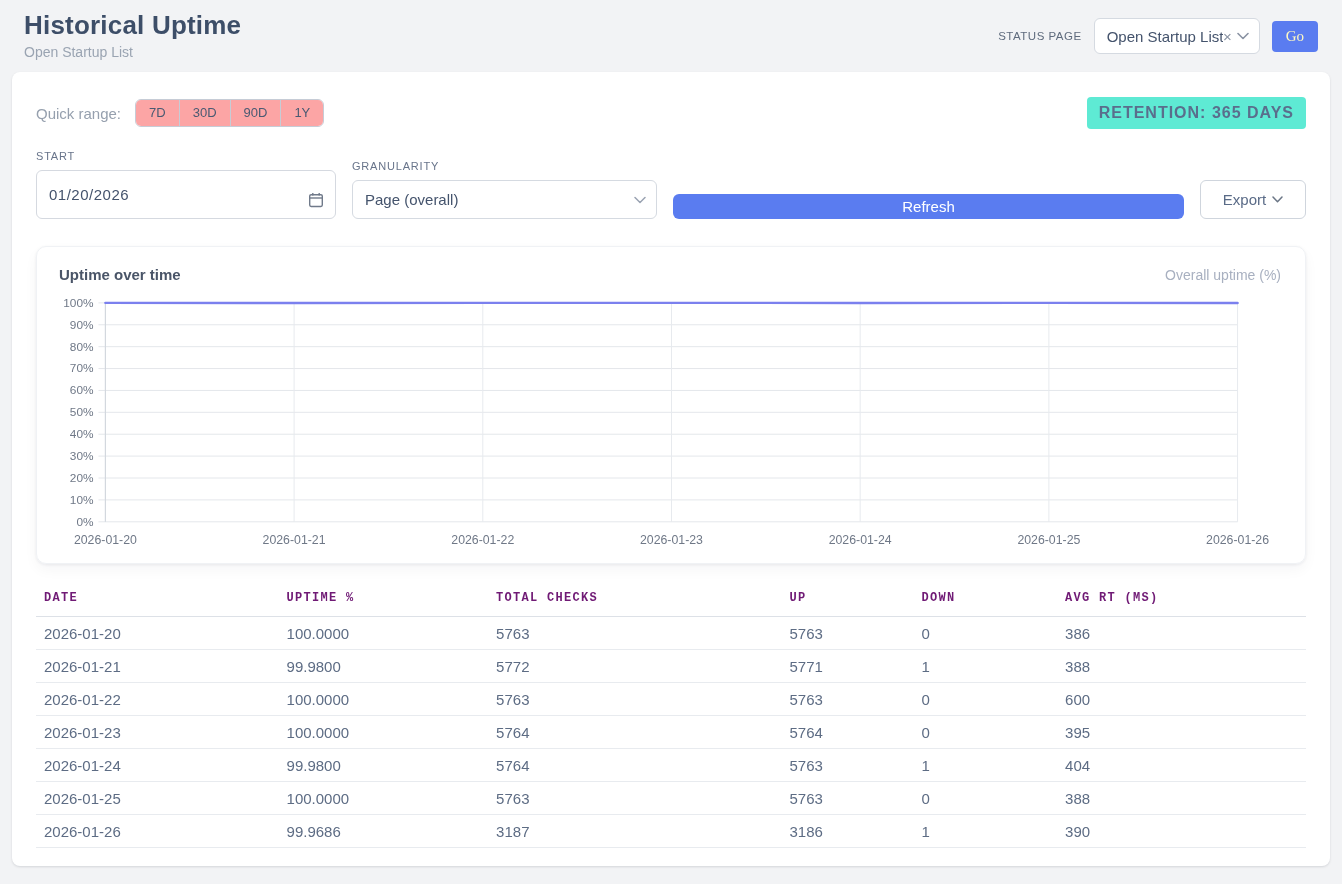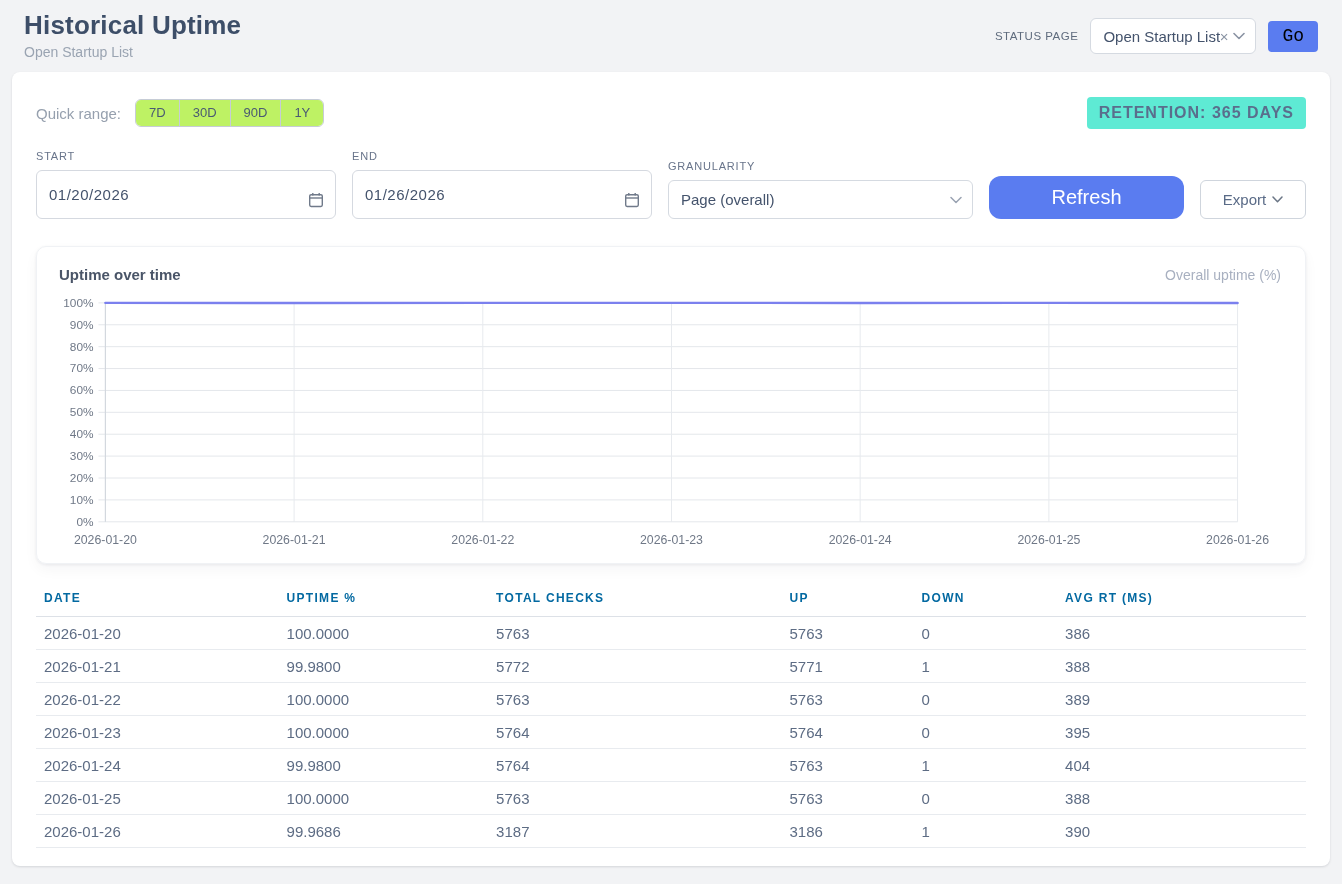--- a/index.html
+++ b/index.html
@@ -23,37 +23,37 @@
     display: flex; align-items: center; background: #fff;
     border: 1px solid #d5dae1; border-radius: 6px;
     height: 36px; padding: 0 10px 0 12px; font-size: 15px; color: #44536c;
     cursor: pointer;
   }
   .status-select { width: 166px; }
   .select-box .sel-text { flex: 1; white-space: nowrap; overflow: hidden; }
   .clear-x { color: #8a93a3; font-size: 15px; margin: 0 5px 0 0; cursor: pointer; }
   .chev { flex: 0 0 auto; }
   .go-btn {
-    background: #5a7cf0; color: #000000; border: none; border-radius: 4px;
-    height: 31px; padding: 0 14px; font-size: 18px; font-family: Liberation Mono, monospace; cursor: pointer;
+    background: #5a7cf0; color: #fef9c3; border: none; border-radius: 4px;
+    height: 31px; padding: 0 14px; font-size: 15px; font-family: Liberation Serif, serif; cursor: pointer;
   }
 
   
   .main-card {
     margin: 0 12px; background: #fff; border-radius: 8px;
     box-shadow: 0 1px 2px rgba(16,24,40,.05), 0 1px 3px rgba(16,24,40,.08);
     padding: 25px 24px 16px 24px; height: 794px;
   }
 
   .row-top { display: flex; justify-content: space-between; align-items: center; }
   .qr-wrap { display: flex; align-items: center; gap: 14px; }
   .qr-label { font-size: 15px; color: #96a0ae; }
   .qr-group { display: flex; border: 1px solid #c6ccd6; border-radius: 6px; overflow: hidden; background: #fff; }
   .qr-btn {
-    background: #bef264; border: none; border-left: 1px solid #c6ccd6;
+    background: #fca5a5; border: none; border-left: 1px solid #c6ccd6;
     padding: 5px 13px; font-size: 13px; color: #4a5a72; font-family: inherit;
     cursor: pointer; line-height: 1.2;
   }
   .qr-btn:first-child { border-left: none; }
   .retention-badge {
     background: #5eead4; color: #5a6e8c; font-size: 16px; font-weight: 700;
     letter-spacing: 1px; padding: 7px 12px; border-radius: 4px;
   }
 
   
@@ -64,22 +64,22 @@
   }
   .field-box { position: relative; }
   .date-input {
     width: 300px; height: 49px; border: 1px solid #d5d9e0; border-radius: 6px;
     padding: 0 40px 0 12px; font-size: 15px; color: #44536c; letter-spacing: .5px;
     font-family: inherit; background: #fff; outline: none;
   }
   .input-icon { position: absolute; right: 12px; bottom: 11px; pointer-events: none; line-height: 0; }
   .gran-select { width: 305px; height: 39px; justify-content: space-between; }
   .refresh-btn {
-    flex: 1; height: 43px; background: #5a7cf0; color: #fff; border: none;
-    border-radius: 12px; font-size: 20px; font-family: inherit; cursor: pointer;
+    flex: 1; height: 25px; background: #5a7cf0; color: #fff; border: none;
+    border-radius: 6px; font-size: 15px; font-family: inherit; cursor: pointer;
   }
   .export-btn {
     width: 106px; height: 39px; background: #fff; border: 1px solid #cfd5dd;
     border-radius: 6px; color: #5a6b87; font-size: 15px; font-family: inherit;
     display: flex; align-items: center; justify-content: center; gap: 6px; cursor: pointer;
   }
 
   
   .chart-card {
     margin-top: 27px; border: 1px solid #f0f2f5; border-radius: 10px;
@@ -88,22 +88,22 @@
   }
   .chart-head { display: flex; justify-content: space-between; align-items: center; }
   .chart-title { font-size: 15px; font-weight: 700; color: #4a5568; }
   .chart-legend { font-size: 14px; color: #a8b0c0; }
   .chart-body { margin-top: 10px; }
 
   
   .table-wrap { margin-top: 23px; }
   table { width: 100%; border-collapse: collapse; table-layout: fixed; }
   th {
-    text-align: left; font-size: 12px; color: #0369a1; letter-spacing: 1.3px;
-    font-weight: 700; padding: 4px 8px 11px 8px; border-bottom: 1px solid #dde1e7;
+    text-align: left; font-size: 12px; color: #701a75; letter-spacing: 1.3px;
+    font-weight: 700; padding: 4px 8px 11px 8px; border-bottom: 1px solid #dde1e7; font-family: Liberation Mono, monospace;
   }
   td {
     font-size: 15px; color: #5d6c84; padding: 7.5px 8px;
     border-bottom: 1px solid #e8ebef;
   }
   col.c-date { width: 19.1%; } col.c-uptime { width: 16.5%; }
   col.c-checks { width: 23.1%; } col.c-up { width: 10.4%; }
   col.c-down { width: 11.3%; } col.c-rt { width: 19.6%; }
 </style>
 </head>
@@ -139,32 +139,20 @@
           <button class="qr-btn">1Y</button>
         </div>
     </div>
     <span class="retention-badge">RETENTION: 365 DAYS</span>
   </div>
 
   <div class="fields-row">
     <div class="field-box">
       <label class="field-label">START</label>
       <input class="date-input" readonly="" value="01/20/2026" style="">
-      <span class="input-icon">
-        <svg width="16" height="16" viewBox="0 0 16 16">
-            <rect x="1.7" y="2.7" width="12.6" height="11.8" rx="1.4" fill="none" stroke="#707a8a" stroke-width="1.4"></rect>
-            <line x1="1.7" y1="6" x2="14.3" y2="6" stroke="#707a8a" stroke-width="1.4"></line>
-            <line x1="4.8" y1="1" x2="4.8" y2="3.6" stroke="#707a8a" stroke-width="1.4"></line>
-            <line x1="11.2" y1="1" x2="11.2" y2="3.6" stroke="#707a8a" stroke-width="1.4"></line>
-          </svg>
-      </span>
-    </div>
-    <div class="field-box">
-      <label class="field-label">END</label>
-      <input class="date-input" readonly="" value="01/26/2026" style="">
       <span class="input-icon">
         <svg width="16" height="16" viewBox="0 0 16 16">
             <rect x="1.7" y="2.7" width="12.6" height="11.8" rx="1.4" fill="none" stroke="#707a8a" stroke-width="1.4"></rect>
             <line x1="1.7" y1="6" x2="14.3" y2="6" stroke="#707a8a" stroke-width="1.4"></line>
             <line x1="4.8" y1="1" x2="4.8" y2="3.6" stroke="#707a8a" stroke-width="1.4"></line>
             <line x1="11.2" y1="1" x2="11.2" y2="3.6" stroke="#707a8a" stroke-width="1.4"></line>
           </svg>
       </span>
     </div>
     <div class="field-box">
@@ -270,21 +258,21 @@
             <td>5771</td>
             <td>1</td>
             <td>388</td>
           </tr>
           <tr>
             <td>2026-01-22</td>
             <td>100.0000</td>
             <td>5763</td>
             <td>5763</td>
             <td>0</td>
-            <td>389</td>
+            <td>600</td>
           </tr>
           <tr>
             <td>2026-01-23</td>
             <td>100.0000</td>
             <td>5764</td>
             <td>5764</td>
             <td>0</td>
             <td>395</td>
           </tr>
           <tr>

